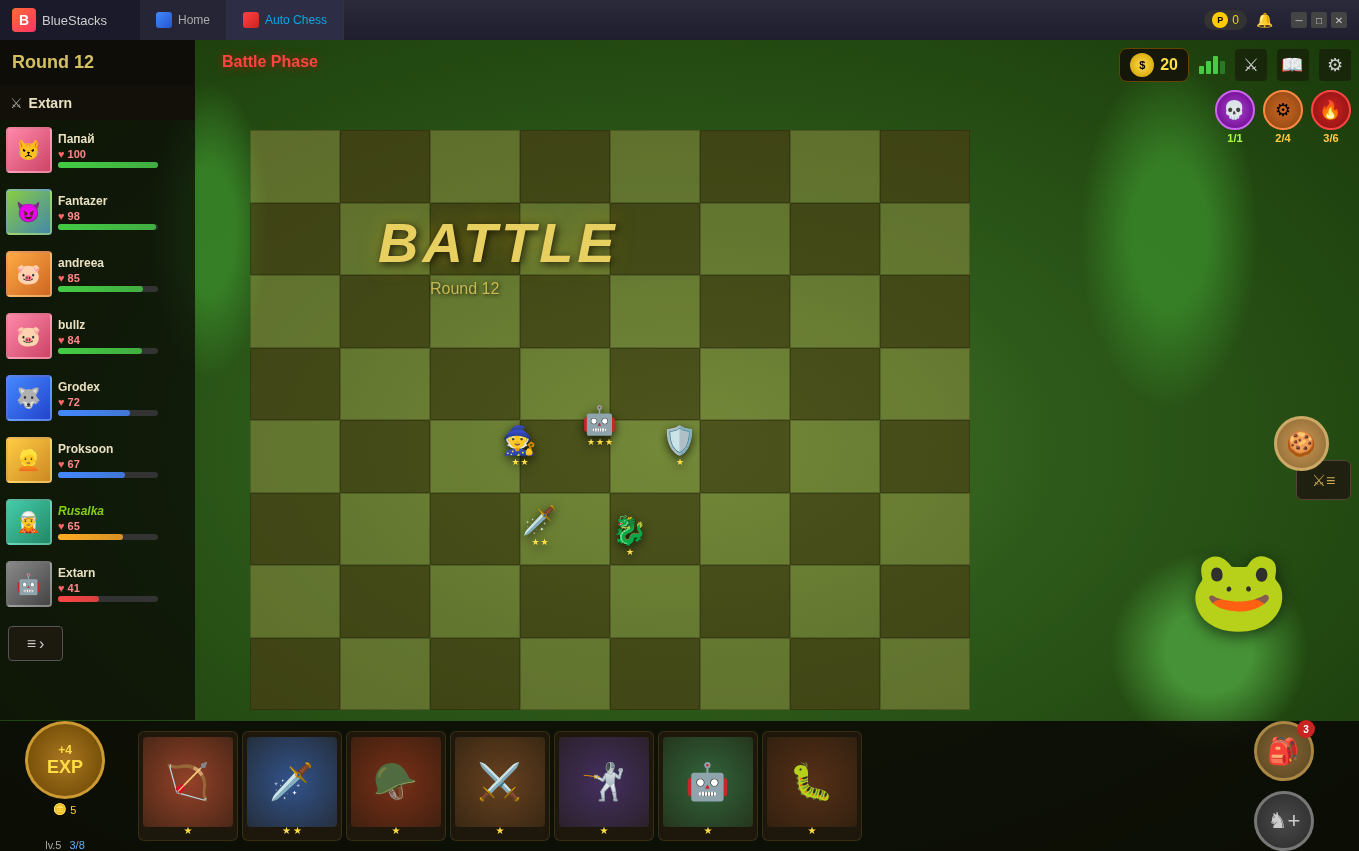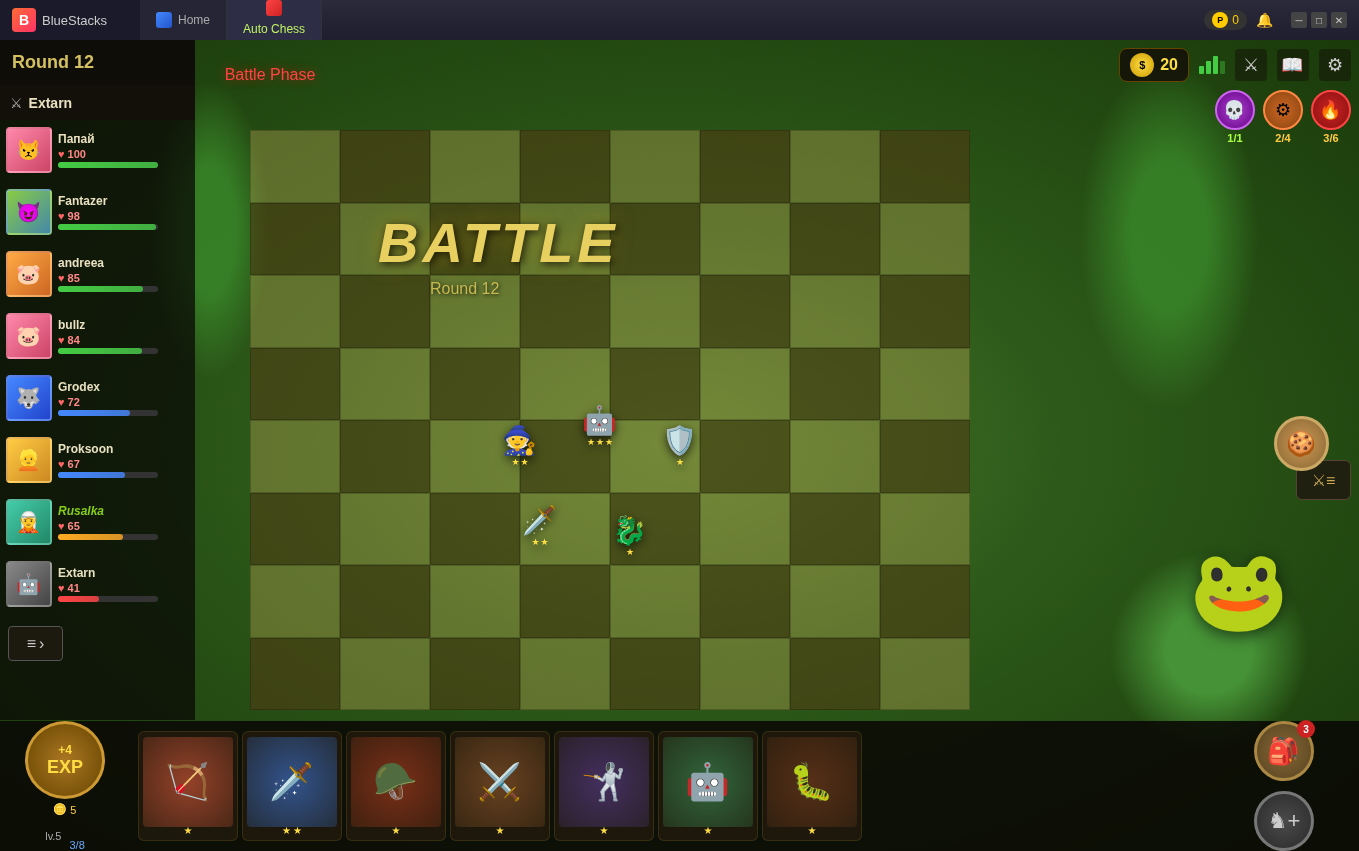--- a/index.html
+++ b/index.html
@@ -23,21 +23,21 @@
       display: flex; align-items: center; justify-content: center;
       color: white; font-size: 14px; font-weight: bold;
     }
     .bs-logo-text { color: #ccc; font-size: 13px; }
     .tab {
       display: flex; align-items: center; gap: 6px;
       padding: 0 16px; height: 100%;
       background: #252535; color: #aaa; font-size: 12px;
       border-right: 1px solid #333; cursor: pointer;
     }
-    .tab.active { background: #2d2d45; color: #bef264; flex-direction: column; }
+    .tab.active { background: #2d2d45; color: #0ea5e9; }
     .tab-icon { width: 16px; height: 16px; border-radius: 3px; }
     .tab-icon.home { background: linear-gradient(135deg, #4488ff, #2255cc); }
     .tab-icon.game { background: linear-gradient(135deg, #ff4444, #cc2222); }
     .title-bar-right {
       margin-left: auto; display: flex; align-items: center; gap: 8px; padding-right: 12px;
     }
     .coin-btn {
       display: flex; align-items: center; gap: 4px;
       background: #333; border-radius: 12px; padding: 2px 8px;
       color: #ffcc00; font-size: 12px;
@@ -123,23 +123,23 @@
       background: rgba(15,12,8,0.9);
       display: flex; align-items: center; padding-left: 12px;
     }
     .round-text { color: #d4c060; font-size: 18px; font-weight: bold; }
 
     
     .battle-phase-area {
       position: absolute; top: 5px; left: 195px; width: 150px; height: 85px;
     }
     .battle-phase-label {
-      color: #ff4444; font-size: 16px; font-weight: normal; text-align: center;
+      color: #ff4444; font-size: 16px; font-weight: bold; text-align: center;
       text-shadow: 0 0 10px rgba(255,0,0,0.5);
-      margin-bottom: 4px; margin-top: 21px;
+      margin-bottom: 4px; margin-top: 8px;
     }
     .battle-timer {
       width: 70px; height: 70px; border-radius: 50%;
       background: radial-gradient(circle, #cc2222 0%, #881111 60%, #550000 100%);
       border: 3px solid #ff4444;
       display: flex; align-items: center; justify-content: center;
       color: white; font-size: 28px; font-weight: bold;
       margin: 0 auto;
       box-shadow: 0 0 15px rgba(255,50,50,0.6);
     }
@@ -652,21 +652,21 @@
 
     <div class="exp-area">
       <div class="exp-btn">
         <span class="exp-plus">+4</span>
         <span class="exp-text">EXP</span>
       </div>
       <div class="exp-cost">
         <span>🪙</span>
         <span>5</span>
       </div>
-      <div style="display:flex; gap:8px; align-items:center;">
+      <div style="display:flex; gap:8px; align-items:flex-end;">
         <span class="exp-level">lv.5</span>
         <span class="exp-fraction">3/8</span>
       </div>
     </div>
 
     <div class="bench-area" id="bench-container">
     <div class="bench-slot">
       <div class="bench-unit" style="background: radial-gradient(circle, #ff664488, #ff664433);">
         🏹
       </div>

